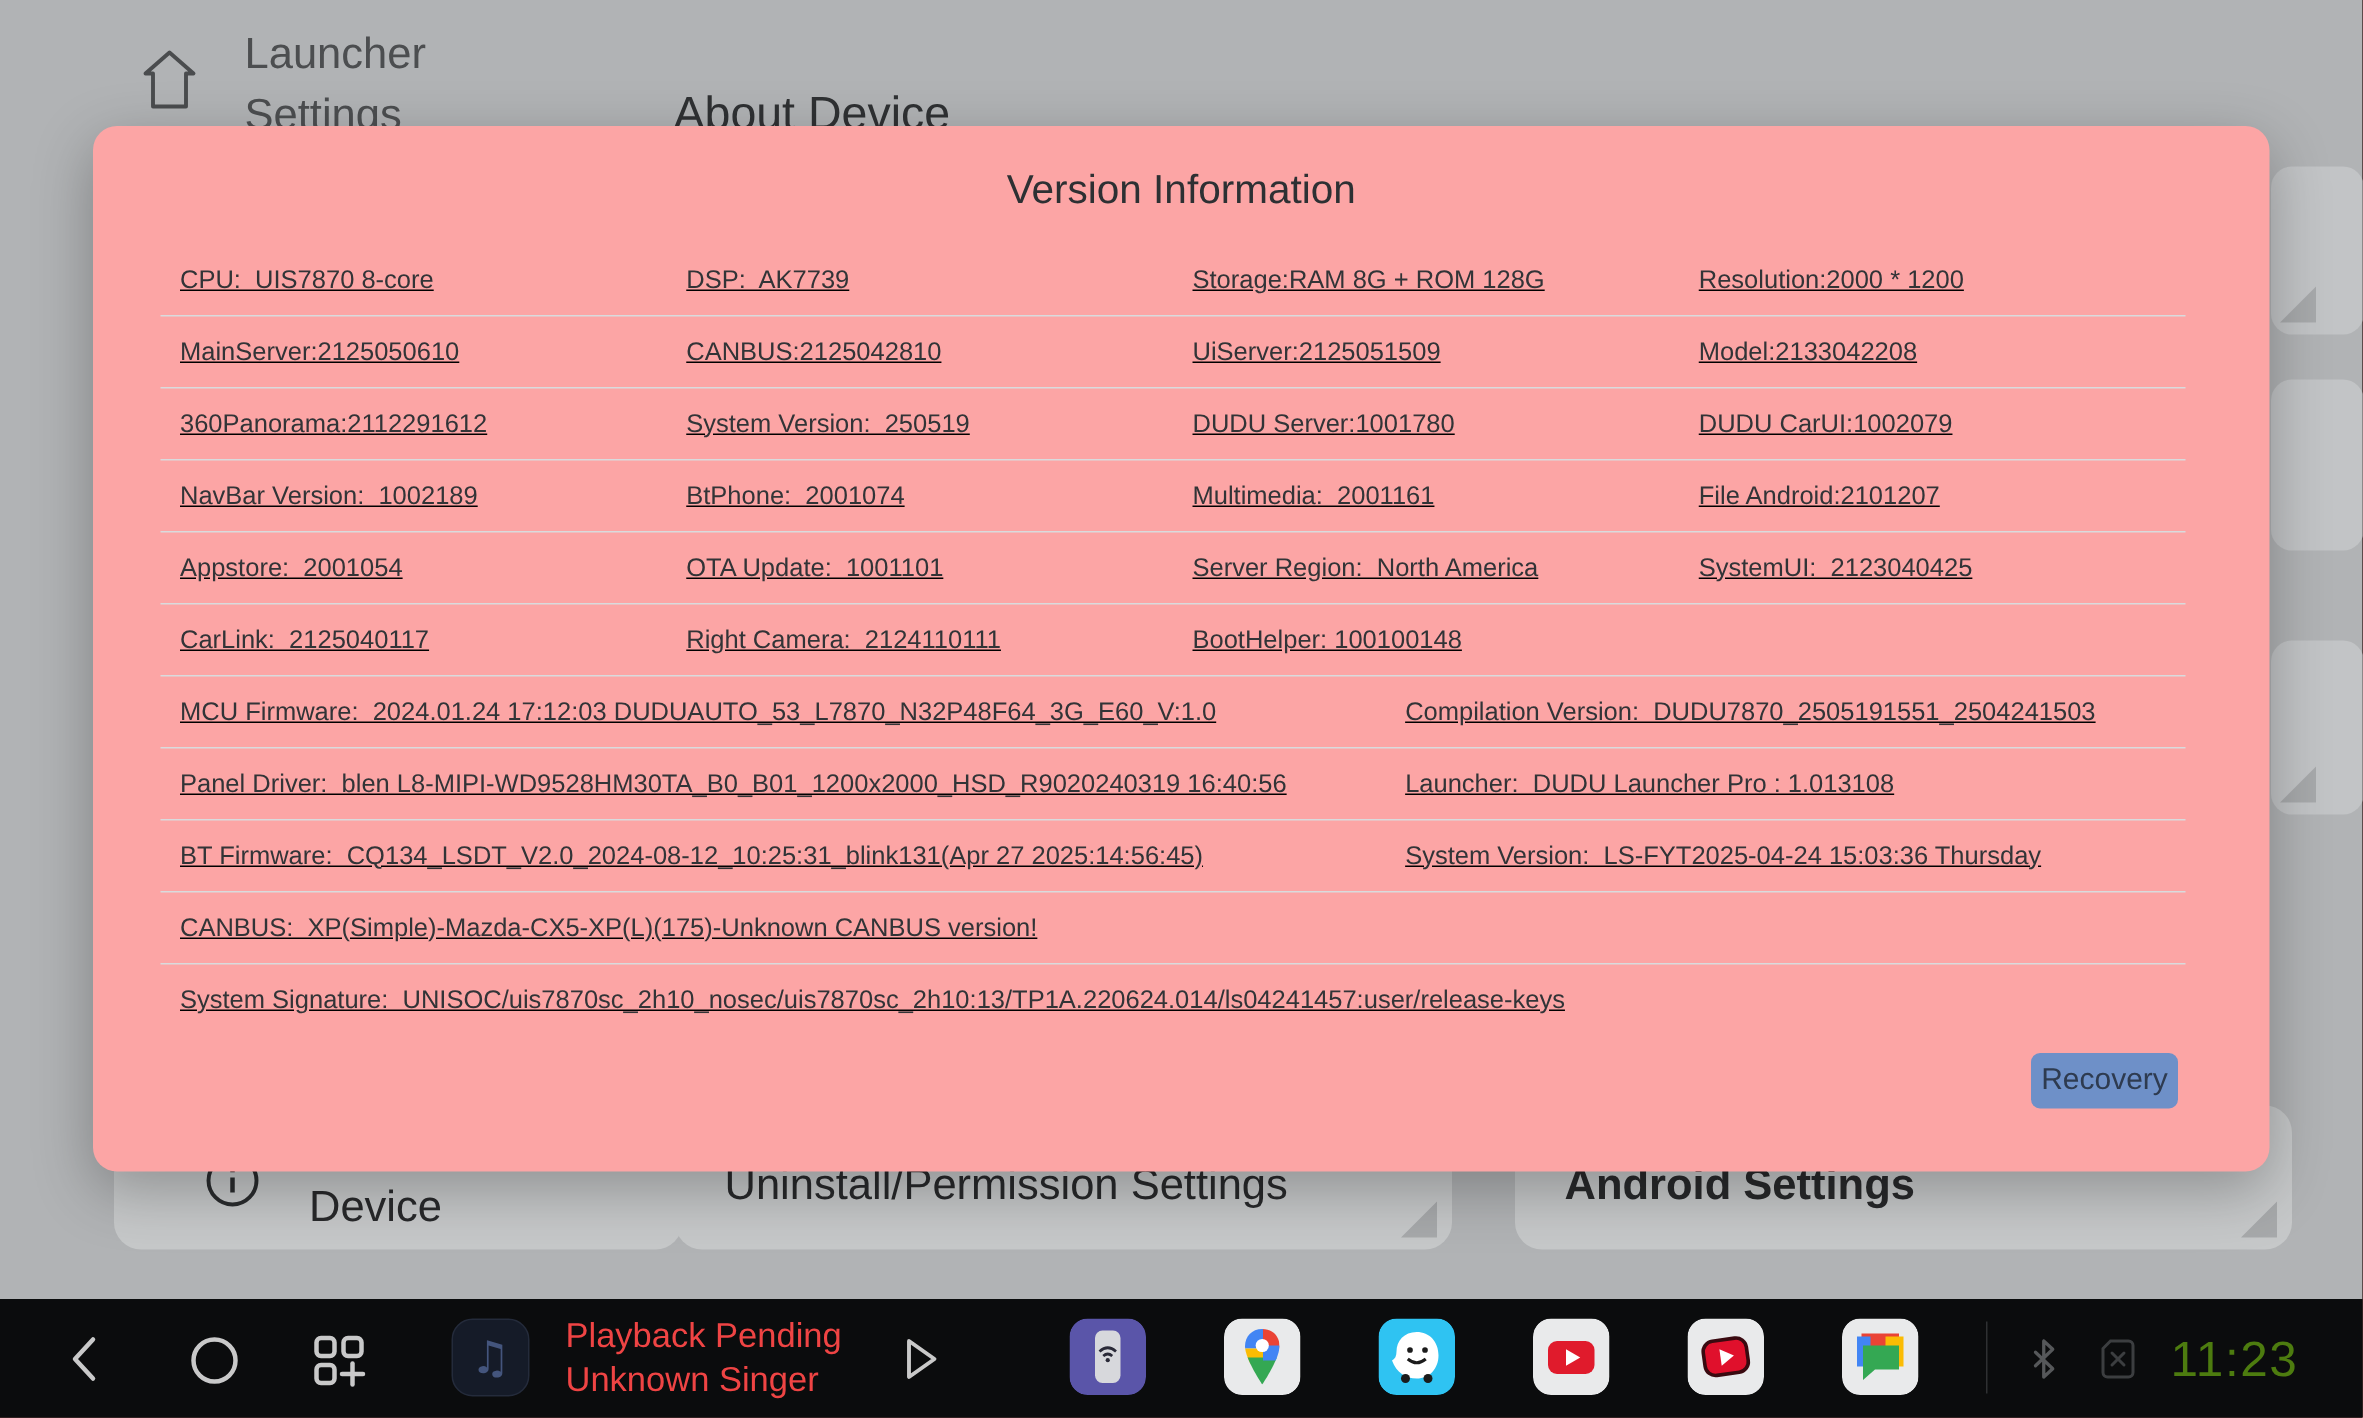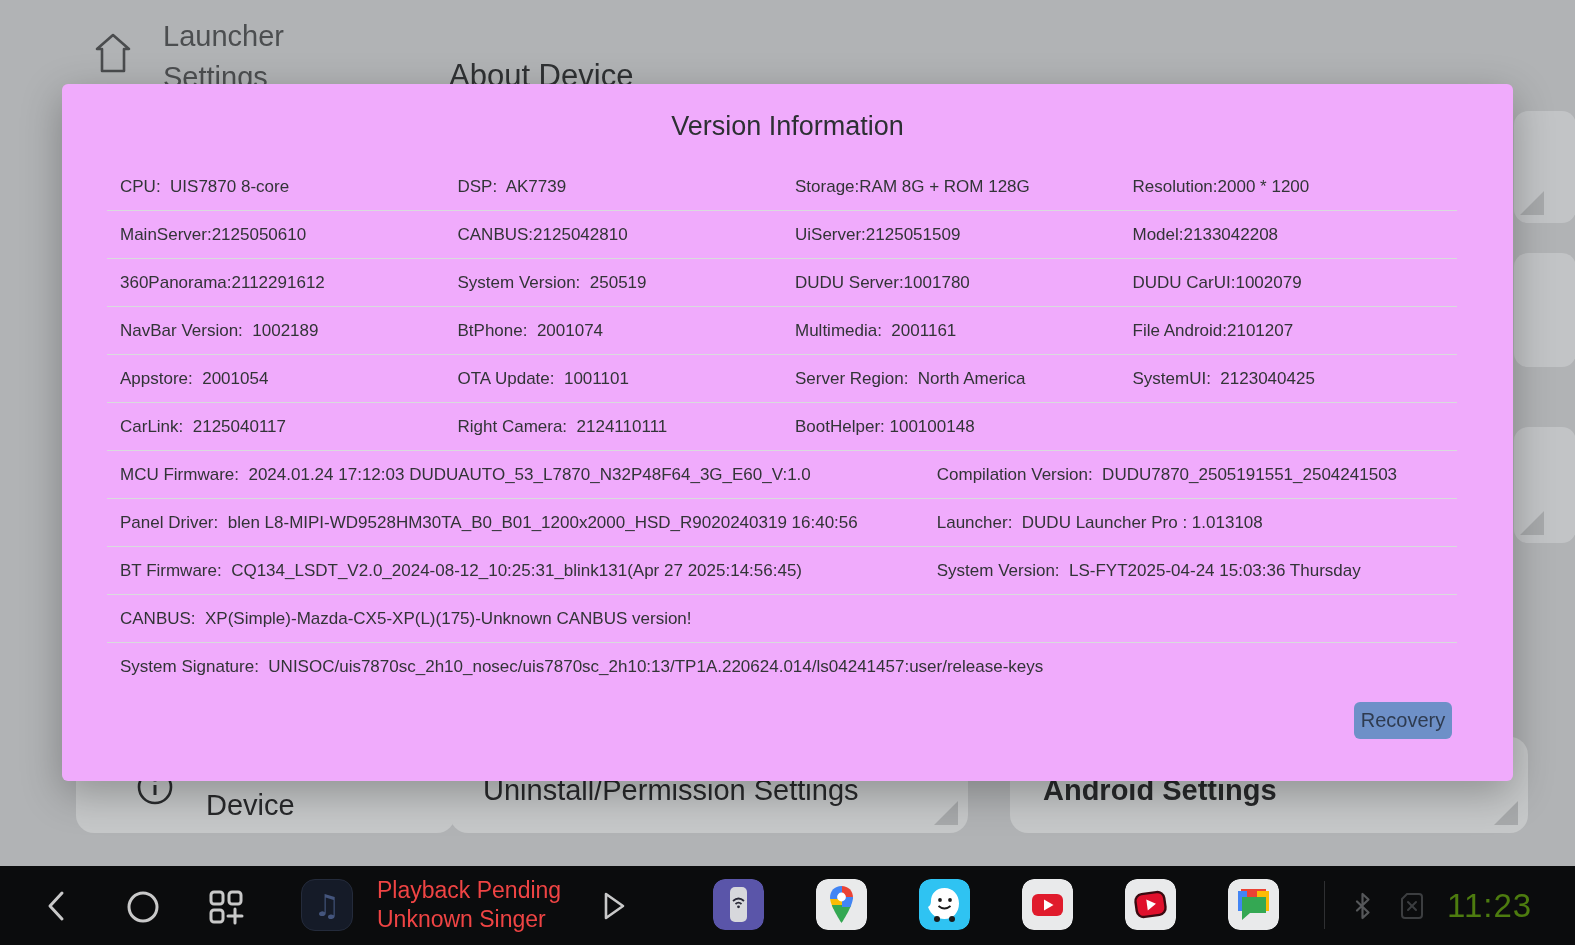--- a/index.html
+++ b/index.html
@@ -17,23 +17,23 @@
   .peek .fold { position:absolute; left:6px; bottom:8px; width:0; height:0;
     border-left:24px solid transparent; border-bottom:24px solid #a7a9ab; }
 
   .bgcard { position:absolute; top:737px; height:96px; background:#c6c8c9; border-radius:18px; color:#28292b; }
   .bgcard .fold { position:absolute; right:10px; bottom:8px; width:0; height:0;
     border-left:24px solid transparent; border-bottom:24px solid #a7a9ab; }
   .card-label { font-size:29px; }
 
   
   .dialog { position:absolute; left:62px; top:84px; width:1451px; height:697px;
-    background:#f0abfc; border-radius:6px; box-shadow:0 12px 40px rgba(0,0,0,.28); z-index:10; }
+    background:#fca5a5; border-radius:16px; box-shadow:0 12px 40px rgba(0,0,0,.28); z-index:10; }
   .dlg-title { padding-top:27px; height:79px; text-align:center; font-size:27px; color:#2d3033; }
-  .rows { margin:0 56px 0 45px; }
+  .rows { margin:0 56px 0 45px;text-decoration:underline; }
   .row { height:48px; display:grid; align-items:center; }
   .row:not(:last-child) { border-bottom:1px solid #d9dbdd; }
   .row.quad { grid-template-columns:repeat(4,1fr); }
   .row.duo { grid-template-columns:60.5% 39.5%; }
   .row.single { grid-template-columns:1fr; }
   .cell { padding-left:13px; font-size:17px; color:#323437; white-space:pre; overflow:hidden; }
   .recovery { position:absolute; right:61px; top:618px; width:98px; height:37px;
     border:none; border-radius:6px; background:#6e90c8; color:#2e3b50; font-size:20px;
     font-family:"Liberation Sans", sans-serif; cursor:pointer; }
 

